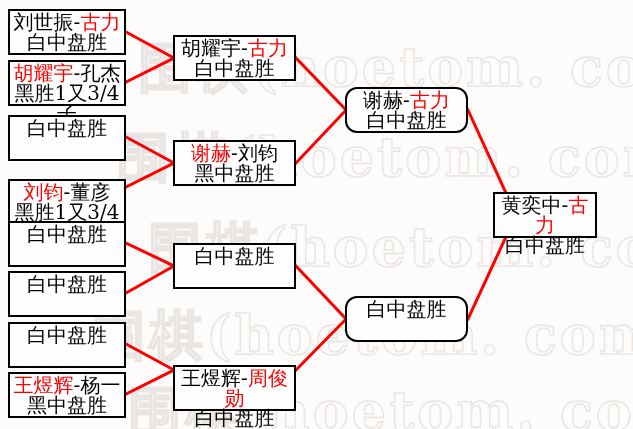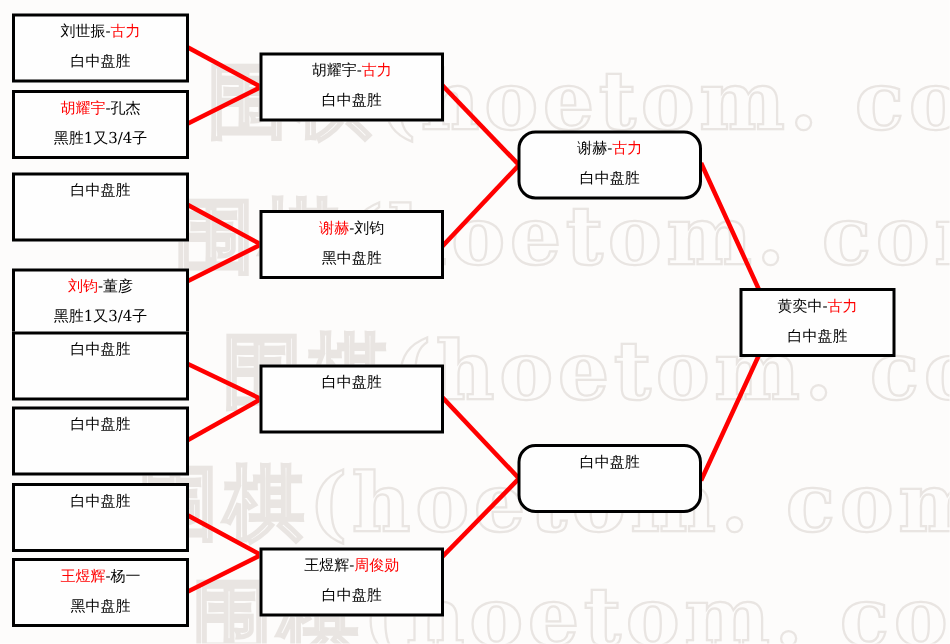--- a/index.html
+++ b/index.html
@@ -20,21 +20,21 @@
   .wm3 { left:148px; top:212px; }
   .wm4 { left:92px;  top:300px; }
   .wm5 { left:128px; top:376px; }
   
   svg.conn { position:absolute; left:0; top:0; z-index:1; }
   
   .box {
     position:absolute; z-index:2; box-sizing:border-box;
     background:#fefefe; border:2px solid #000;
     height:46px; text-align:center; color:#000;
-    font-size:10px; line-height:20px; padding-top:1px;
+    font-size:20px; line-height:20px; padding-top:1px;
   }
   .box .red { color:#ff0000; }
   .c1 { left:8px;   width:118px; }
   .c2 { left:173px; width:123px; }
   .c3 { left:345px; width:123px;border-radius:12px; }
   .c4 { left:493px; width:104px; }
   .r1m1{top:9px}  .r1m2{top:60px}  .r1m3{top:115px} .r1m4{top:179px}
   .r1m5{top:221px}.r1m6{top:271px} .r1m7{top:322px} .r1m8{top:372px}
   .r2m1{top:35px} .r2m2{top:140px} .r2m3{top:243px} .r2m4{top:365px}
   .r3m1{top:87px} .r3m2{top:296px}

